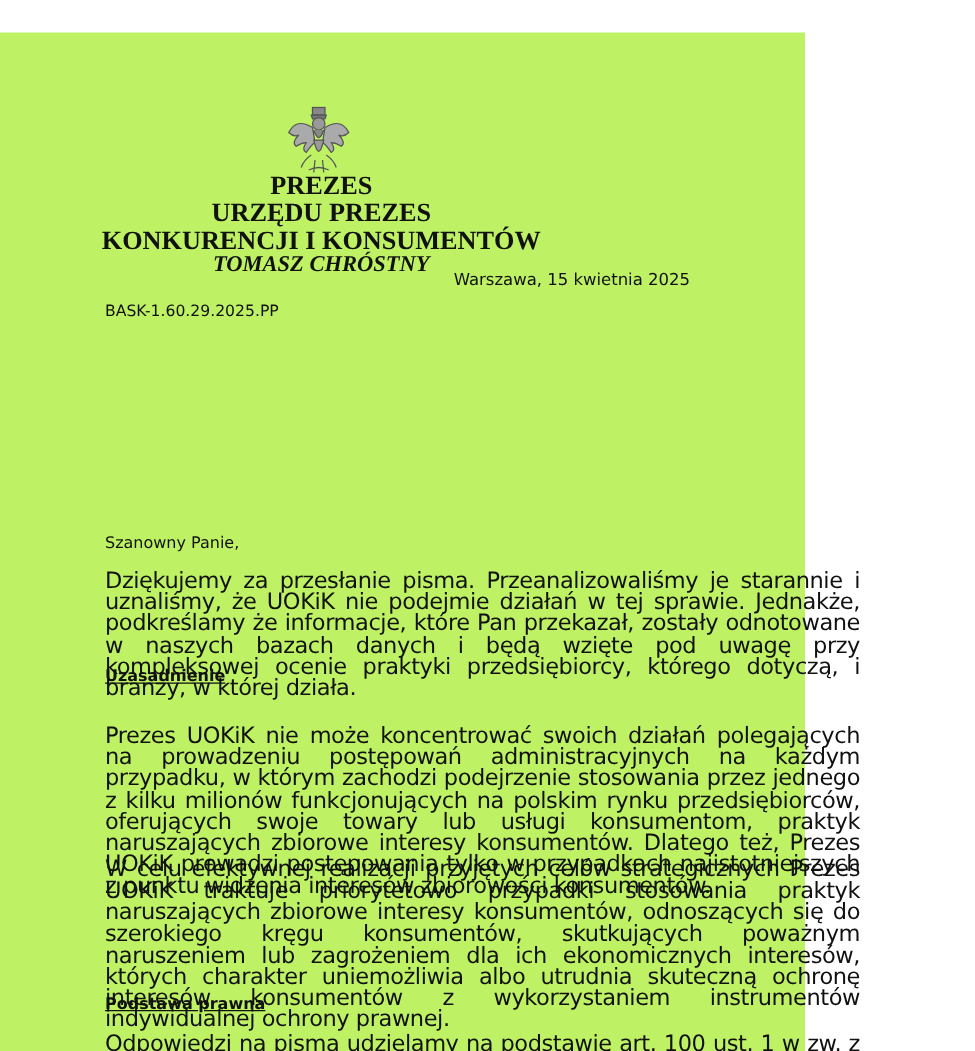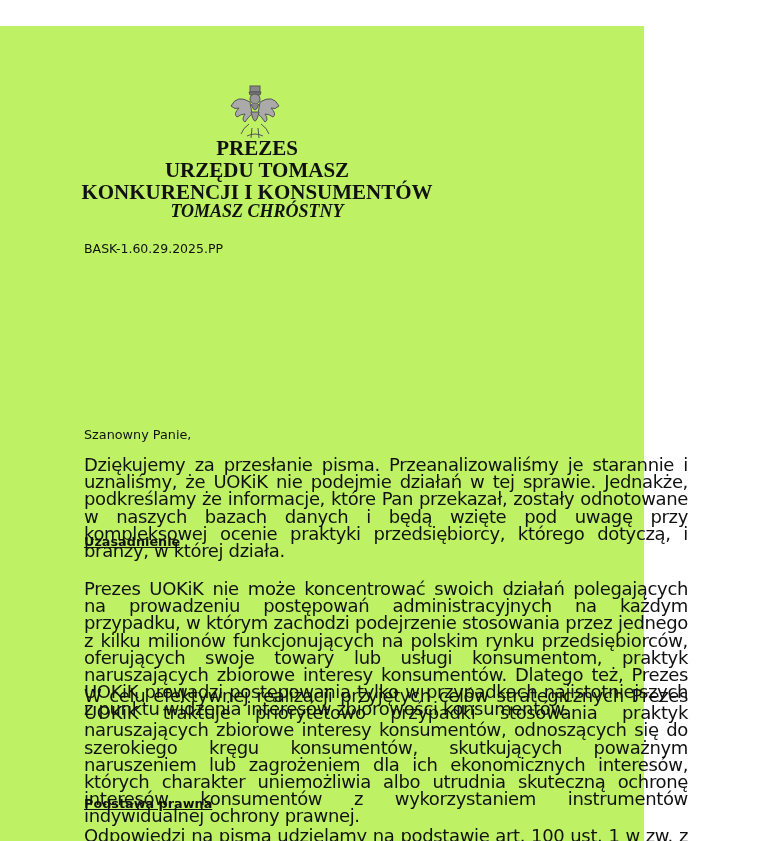--- a/index.html
+++ b/index.html
@@ -48,24 +48,25 @@
       <path d="M21 18 Q8 10 2 22 Q6 26 10 24 Q4 30 8 33 Q12 30 16 30 Q12 36 16 38 Q20 32 23 30 Z" fill="#aaa"></path>
       <path d="M31 18 Q44 10 50 22 Q46 26 42 24 Q48 30 44 33 Q40 30 36 30 Q40 36 36 38 Q32 32 29 30 Z" fill="#aaa"></path>
       <path d="M22 28 Q26 46 30 28 Z" fill="#999"></path>
       <path d="M20 40 Q14 44 12 50 M32 40 Q38 44 40 50"></path>
       <path d="M23 44 L22 54 M29 44 L30 54"></path>
       <path d="M18 52 Q26 48 34 52"></path>
     </g>
   </svg>
 
   <div class="header serif h-prezes">PREZES</div>
-  <div class="header serif h-urzad">URZĘDU TOMASZ</div>
+  <div class="header serif h-urzad">URZĘDU PREZES</div>
   <div class="header serif h-kik">KONKURENCJI I KONSUMENTÓW</div>
   <div class="header serif h-name">TOMASZ CHRÓSTNY</div>
 
+  <div class="date sans">Warszawa, 15 kwietnia 2025</div>
   <div class="ref sans">BASK-1.60.29.2025.PP</div>
 
 
   <div class="greet sans">Szanowny Panie,</div>
 
   <div class="para sans p1">Dziękujemy za przesłanie pisma. Przeanalizowaliśmy je starannie i uznaliśmy, że UOKiK nie podejmie działań w tej sprawie. Jednakże, podkreślamy że informacje, które Pan przekazał, zostały odnotowane w naszych bazach danych i będą wzięte pod uwagę przy kompleksowej ocenie praktyki przedsiębiorcy, którego dotyczą, i branży, w której działa.</div>
 
   <div class="heading sans hd1">Uzasadnienie</div>
   <div class="para sans p2">Prezes UOKiK nie może koncentrować swoich działań polegających na prowadzeniu postępowań administracyjnych na każdym przypadku, w którym zachodzi podejrzenie stosowania przez jednego z kilku milionów funkcjonujących na polskim rynku przedsiębiorców, oferujących swoje towary lub usługi konsumentom, praktyk naruszających zbiorowe interesy konsumentów. Dlatego też, Prezes UOKiK prowadzi postępowania tylko w przypadkach najistotniejszych z punktu widzenia interesów zbiorowości konsumentów.</div>
   <div class="para sans p3">W celu efektywnej realizacji przyjętych celów strategicznych Prezes UOKiK traktuje priorytetowo przypadki stosowania praktyk naruszających zbiorowe interesy konsumentów, odnoszących się do szerokiego kręgu konsumentów, skutkujących poważnym naruszeniem lub zagrożeniem dla ich ekonomicznych interesów, których charakter uniemożliwia albo utrudnia skuteczną ochronę interesów konsumentów z wykorzystaniem instrumentów indywidualnej ochrony prawnej.</div>

